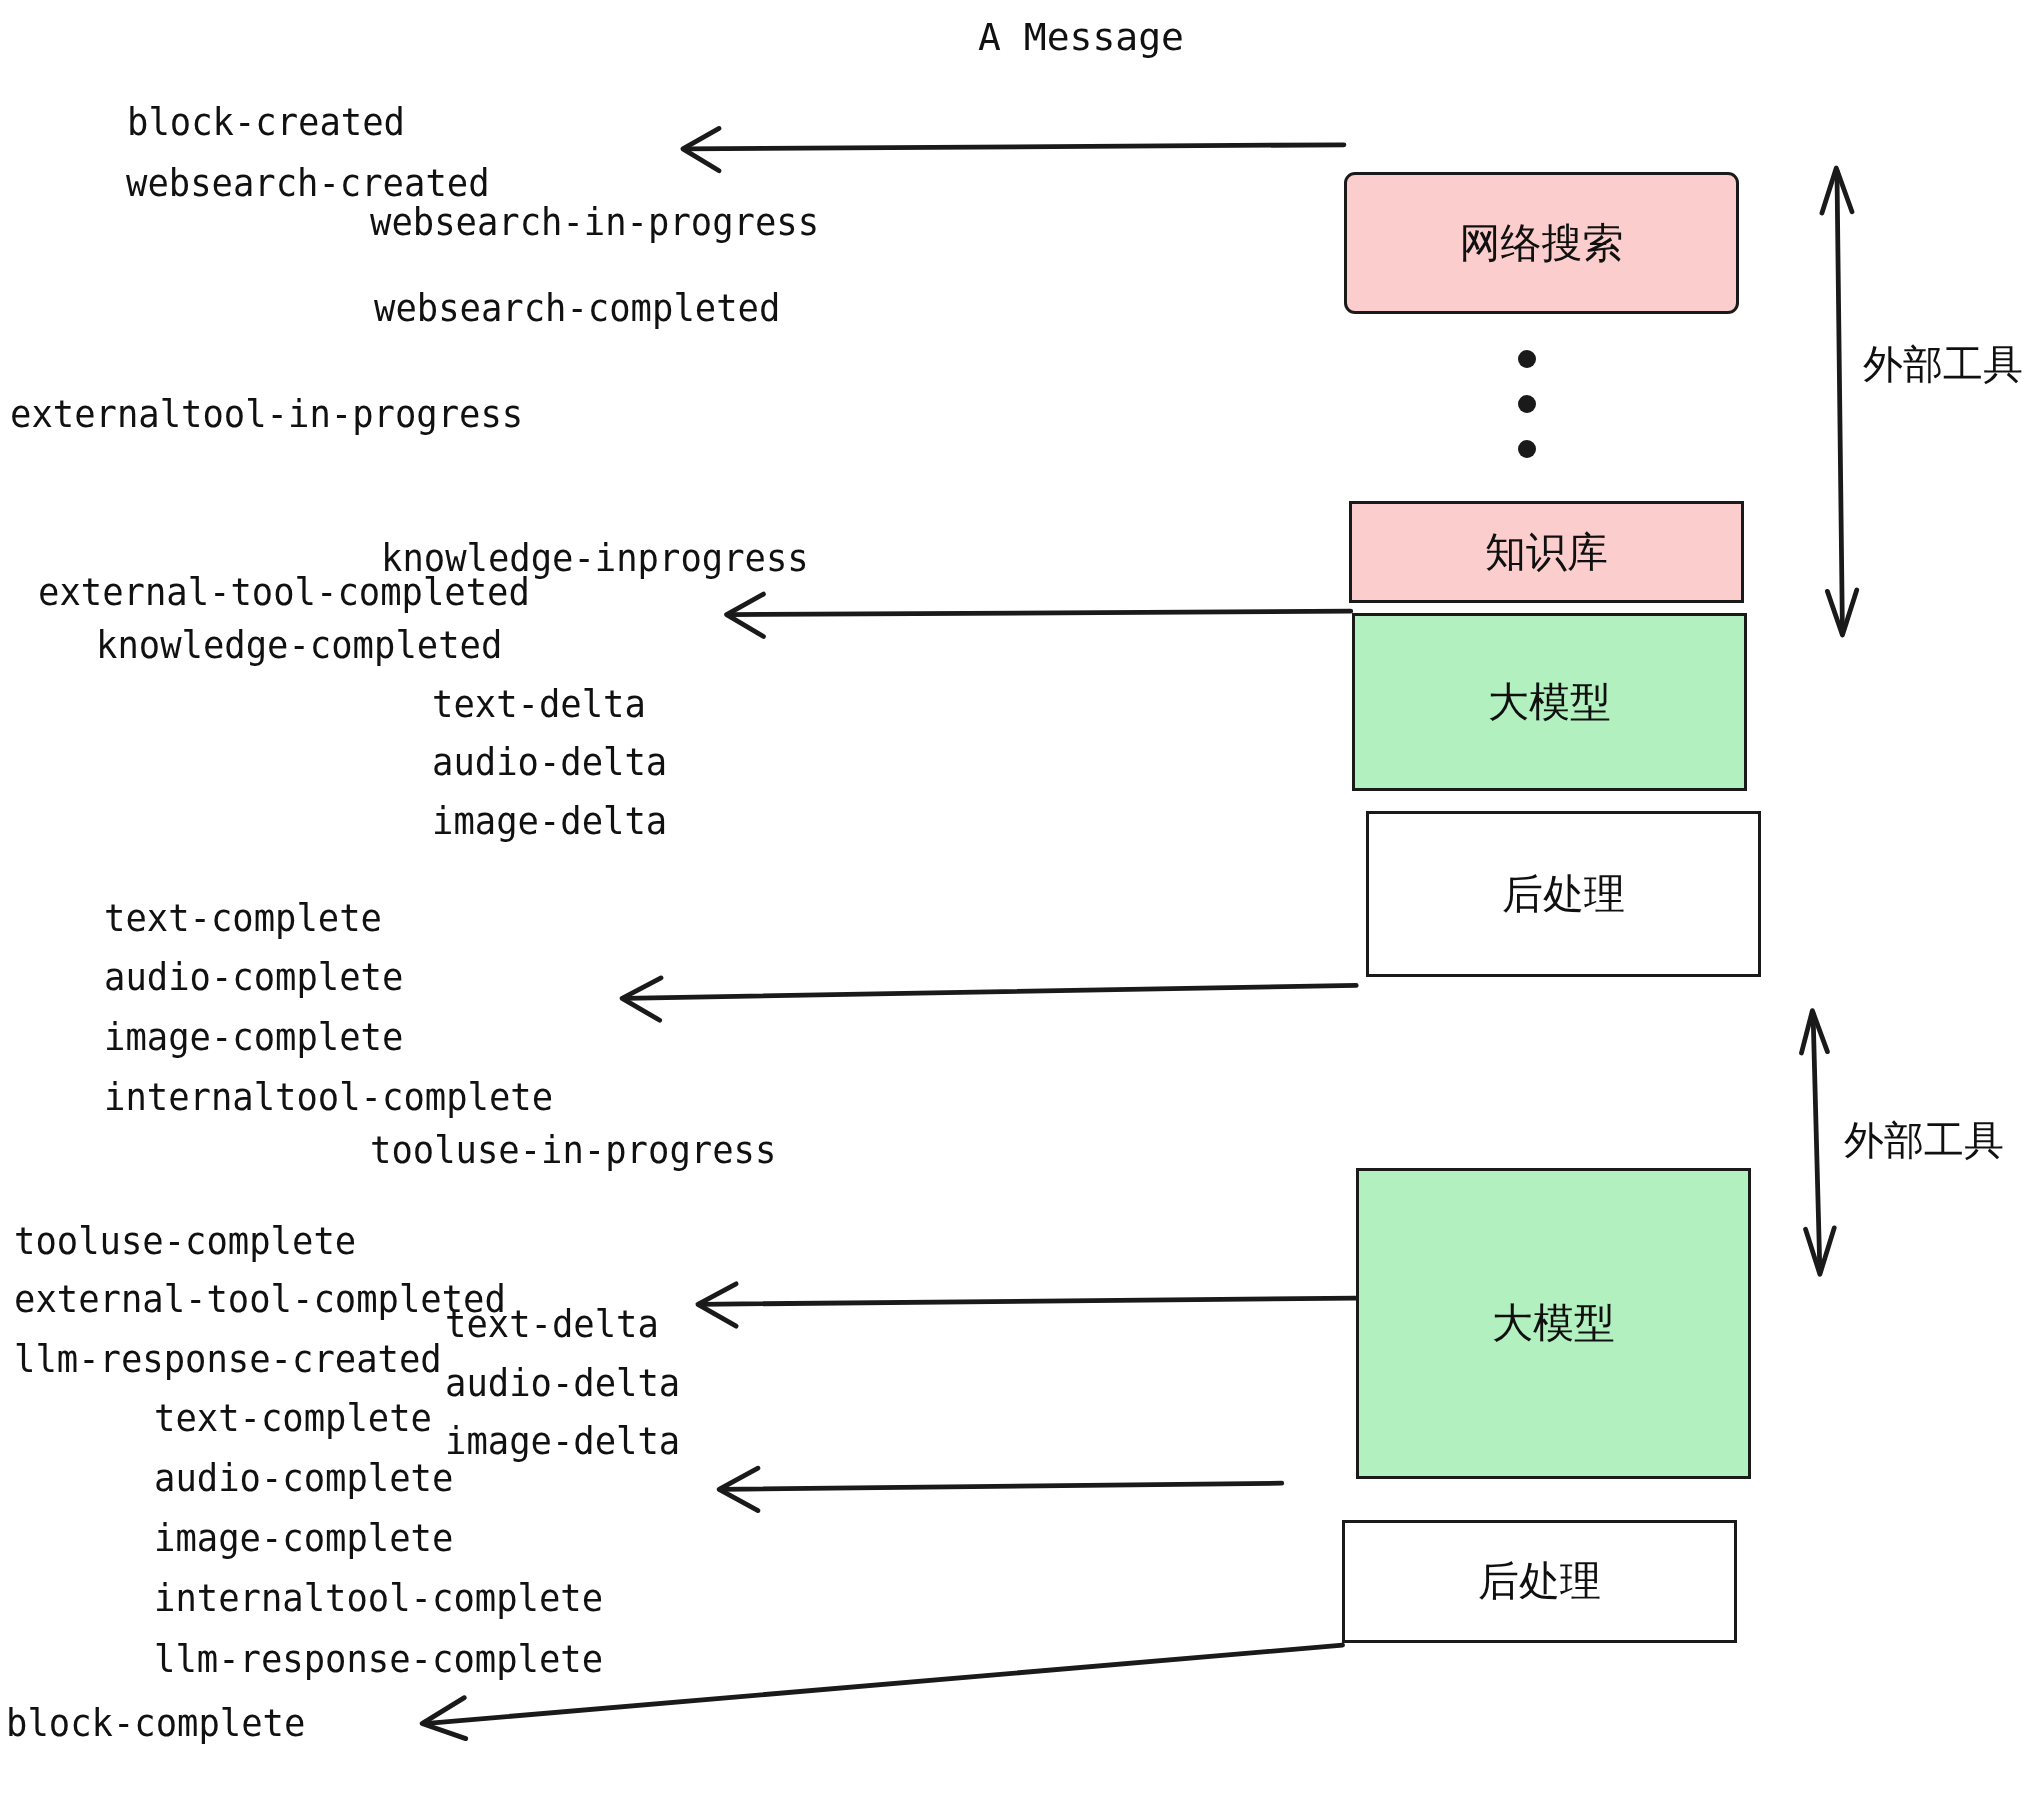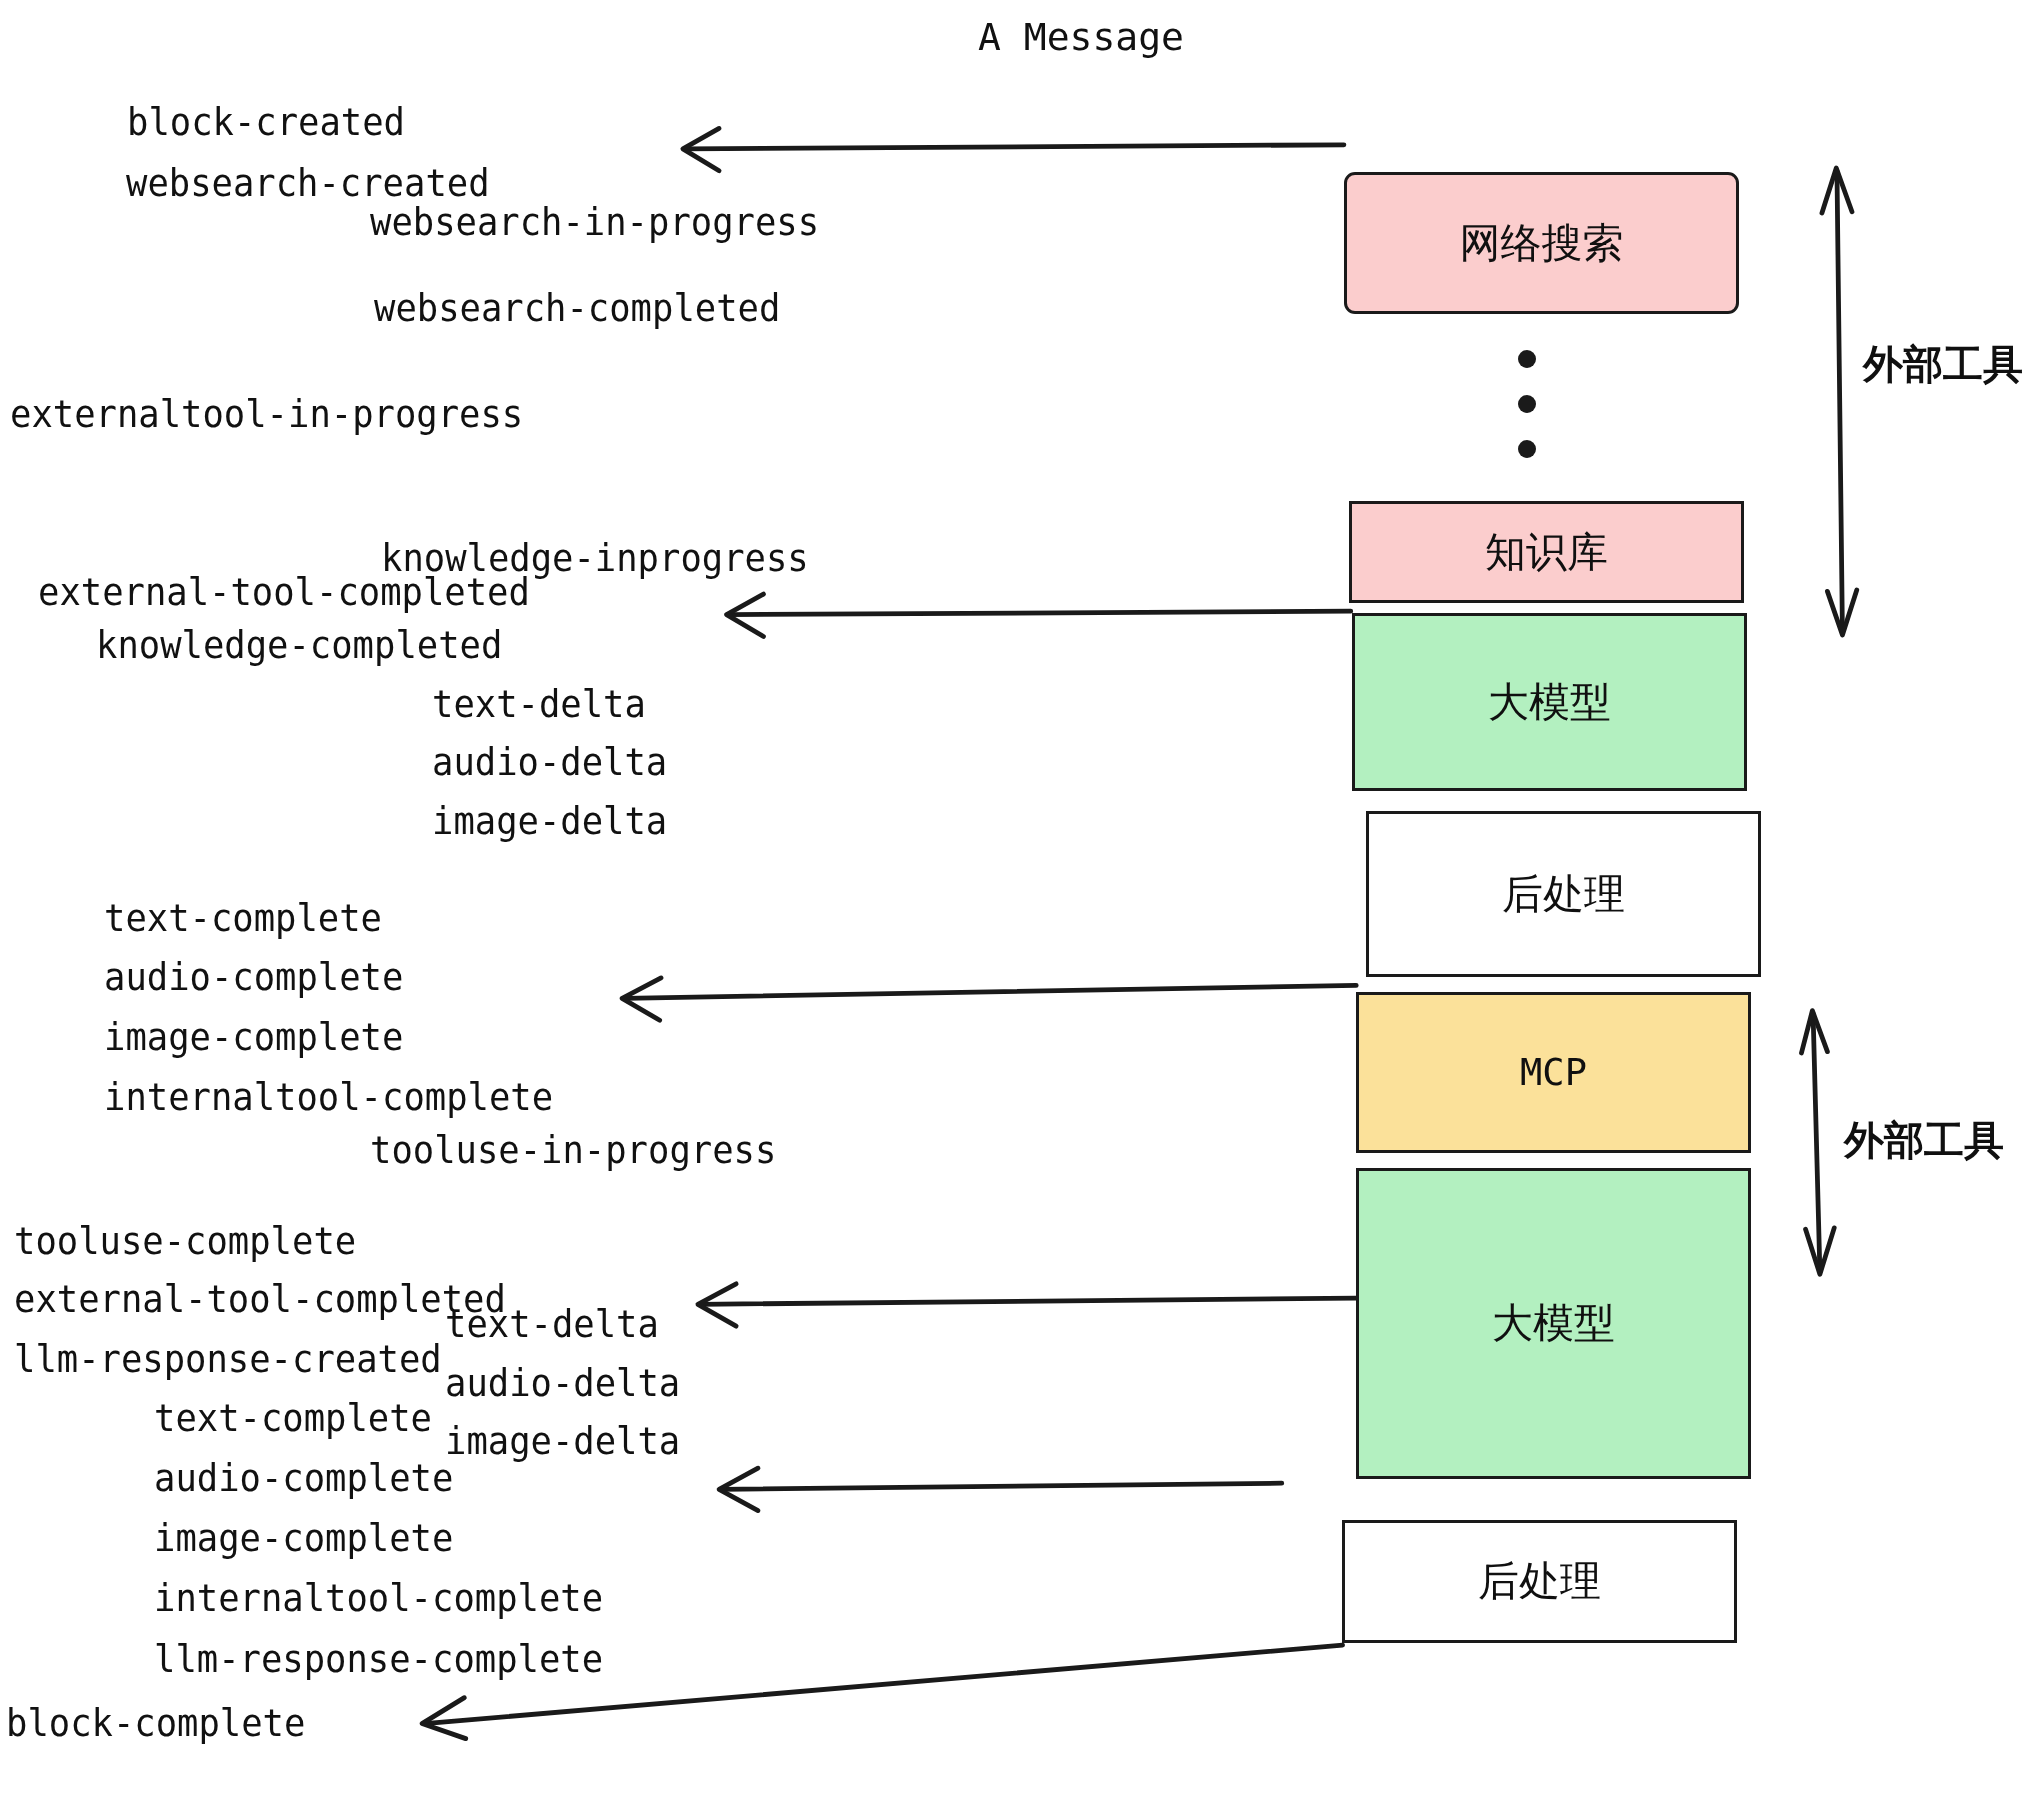--- a/index.html
+++ b/index.html
@@ -54,21 +54,20 @@
     height: 18px;
     border-radius: 50%;
     background: #1a1a1a;
   }
   .sidelabel {
     position: absolute;
     white-space: nowrap;
     font-family: "DejaVu Sans", "Liberation Sans", sans-serif;
     font-size: 40px;
     color: #101010;
-    font-weight: bold;
   }
   svg.overlay {
     position: absolute;
     left: 0;
     top: 0;
     width: 2035px;
     height: 1796px;
     pointer-events: none;
   }
 </style>
@@ -139,23 +138,20 @@
   </div>
 
   <div class="node" style="left:1352px; top:613px; width:395px; height:178px; background:#b3f0c0;">
     <span>大模型</span>
   </div>
 
   <div class="node" style="left:1366px; top:811px; width:395px; height:166px; background:#ffffff;">
     <span>后处理</span>
   </div>
 
-  <div class="node mono-label" style="left:1356px; top:992px; width:395px; height:161px; background:#fbe19a;">
-    <span>MCP</span>
-  </div>
 
   <div class="node" style="left:1356px; top:1168px; width:395px; height:311px; background:#b3f0c0;">
     <span>大模型</span>
   </div>
 
   <div class="node" style="left:1342px; top:1520px; width:395px; height:123px; background:#ffffff;">
     <span>后处理</span>
   </div>
 
   <div class="sidelabel" style="left:1863px; top:337px;">外部工具</div>

